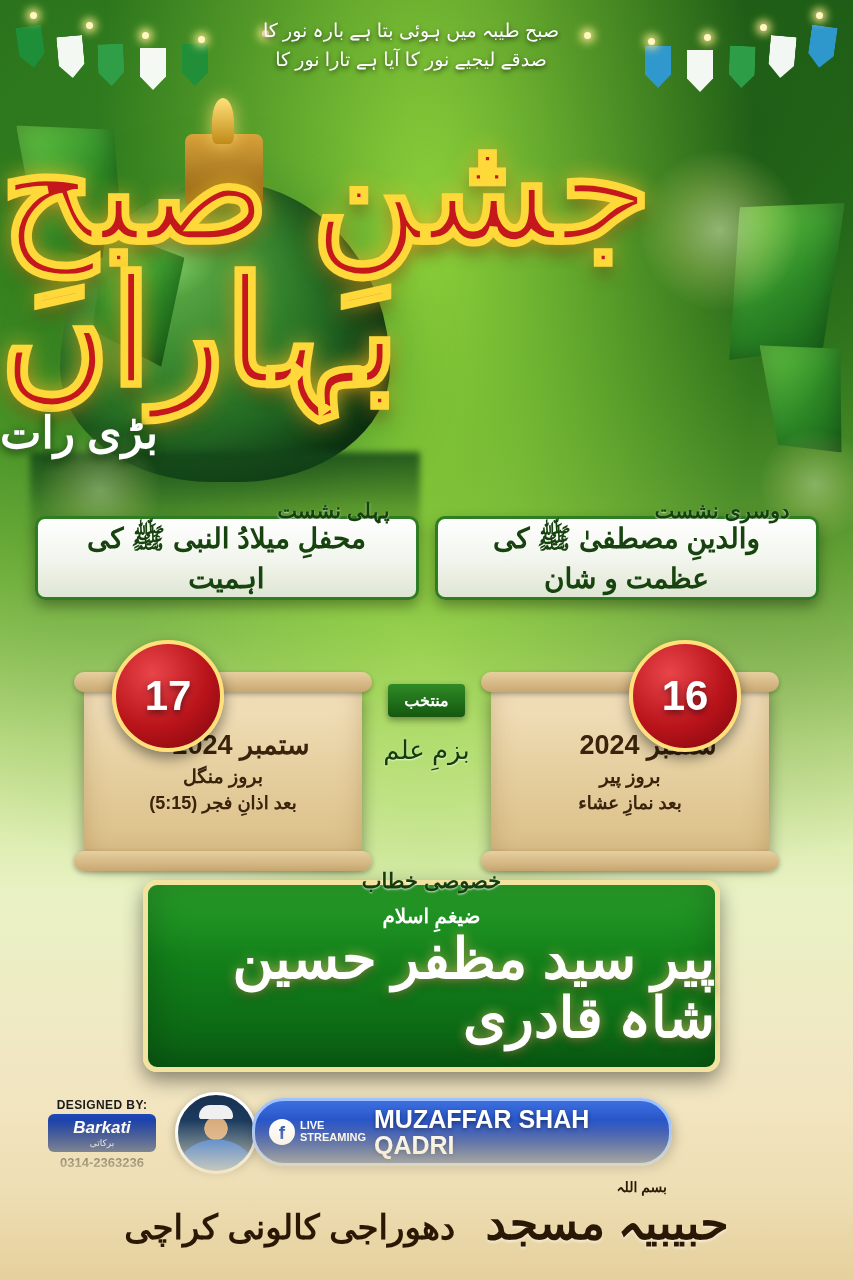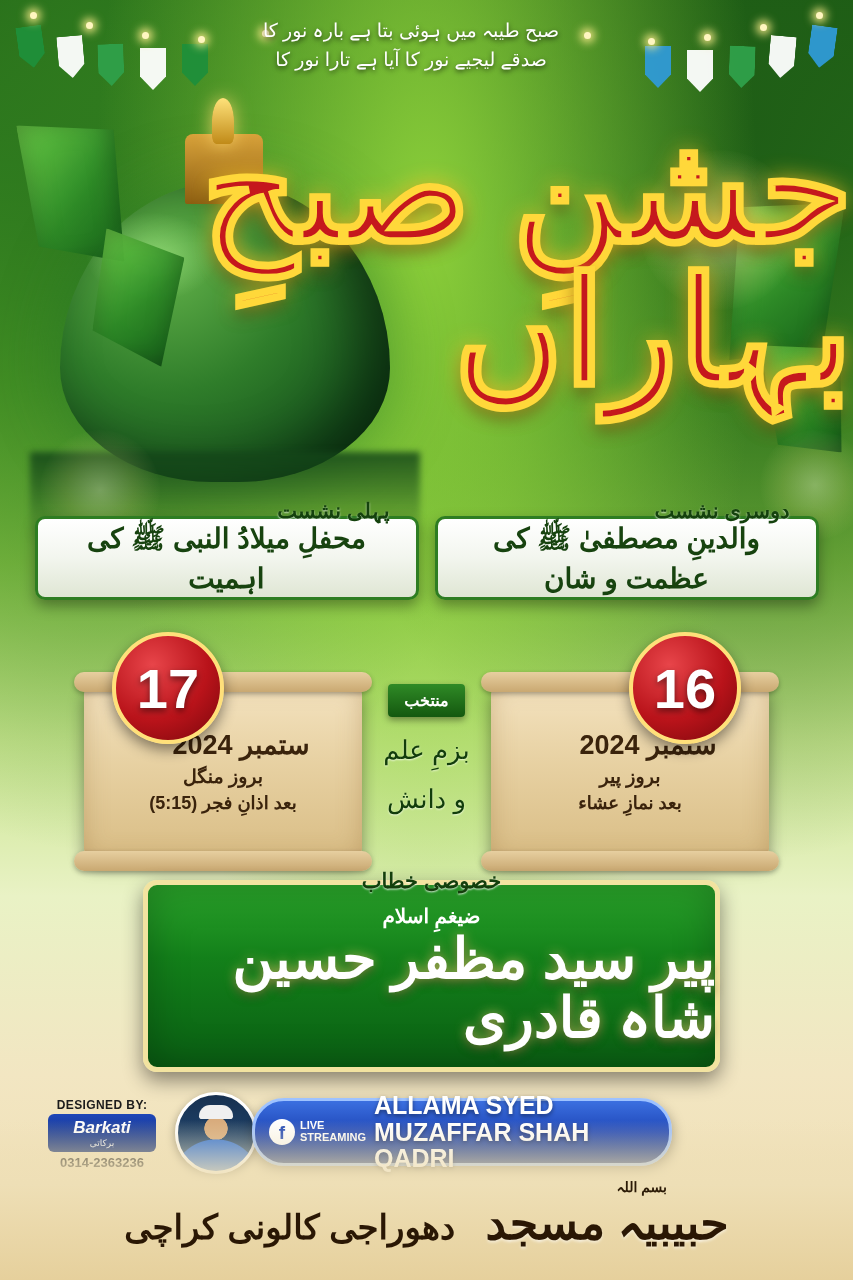--- a/index.html
+++ b/index.html
@@ -138,21 +138,21 @@
     font-size: 19px;
     letter-spacing: .5px;
   }
 
   
   .title-block {
     position: absolute;
     top: 118px;
     left: 0;
     width: 853px;
-    text-align: right;
+    text-align: left;
     direction: rtl;
   }
   .title-main {
     font-size: 150px;
     font-weight: bold;
     line-height: 0.95;
     color: #c5181d;
     -webkit-text-stroke: 3px #ffd83a;
     text-shadow:
       0 0 2px #ffe15a,
@@ -252,32 +252,32 @@
     text-align: center;
     color: #3a230c;
     z-index: 2;
   }
   .scroll-line1 { font-size: 27px; font-weight: bold; margin-left: 36px; }
   .scroll-line2 { font-size: 19px; font-weight: bold; }
   .scroll-line3 { font-size: 18px; font-weight: bold; }
 
   .date-badge {
     position: absolute;
-    top: 0;
+    top: 8px;
     width: 104px;
     height: 104px;
     border-radius: 50%;
     background: radial-gradient(circle at 35% 28%, #e8454a 0%, #b9131a 55%, #78070c 100%);
     border: 4px solid #ffe07a;
     box-shadow: 0 6px 14px rgba(0,0,0,0.45);
     display: flex;
     align-items: center;
     justify-content: center;
     color: #fff;
-    font-size: 56px;
+    font-size: 42px;
     font-weight: bold;
     text-shadow: 0 3px 6px rgba(0,0,0,0.5);
     z-index: 3;
   }
   .date-badge.right { right: 112px; }
   .date-badge.left  { left: 112px; }
 
   .center-ribbon {
     position: absolute;
     left: 50%;
@@ -540,20 +540,21 @@
   <div class="bokeh" style="left:40px;  top:430px; width:120px; height:120px; opacity:.35;"></div>
   <div class="bokeh" style="left:760px; top:430px; width:110px; height:110px; opacity:.35;"></div>
 
   <div class="couplet">
     <div>صبح طیبہ میں ہوئی بتا ہے بارہ نور کا</div>
     <div>صدقے لیجیے نور کا آیا ہے تارا نور کا</div>
   </div>
 
   <div class="title-block">
     <div class="title-main">جشنِ صبحِ بہاراں</div>
+    <div class="title-sub">بڑی رات</div>
   </div>
 
   <div class="sessions">
     <div class="session-card">
       <div class="session-title">پہلی نشست</div>
       <div class="session-text">محفلِ میلادُ النبی ﷺ کی اہمیت</div>
     </div>
     <div class="session-card">
       <div class="session-title">دوسری نشست</div>
       <div class="session-text">والدینِ مصطفیٰ ﷺ کی عظمت و شان</div>
@@ -575,21 +576,20 @@
         <div class="scroll-line1">ستمبر 2024</div>
         <div class="scroll-line2">بروز منگل</div>
         <div class="scroll-line3">بعد اذانِ فجر (5:15)</div>
       </div>
     </div>
     <div class="date-badge left">17</div>
 
     <div class="center-ribbon">
       <div class="ribbon-tag">منتخب</div>
       <div class="ribbon-line">بزمِ علم</div>
-      <div class="ribbon-line">و دانش</div>
     </div>
   </div>
 
   <div class="speaker-panel">
     <div class="speaker-kicker">خصوصی خطاب</div>
     <div class="speaker-title">ضیغمِ اسلام</div>
     <div class="speaker-name">پیر سید مظفر حسین شاہ قادری</div>
   </div>
 
   <div class="designer">
@@ -607,21 +607,20 @@
 
   <div class="live-bar">
     <div class="fb-badge">
       <div class="fb-circle">f</div>
       <div class="live-text">
         <div>LIVE</div>
         <div>STREAMING</div>
       </div>
     </div>
     <div>
-      <div class="live-name">ALLAMA SYED</div>
       <div class="live-name">MUZAFFAR SHAH QADRI</div>
     </div>
   </div>
 
   <div class="sand"></div>
 
   <div class="venue">
     <div class="venue-crest">بسم اللہ</div>
     <span class="venue-name">حبیبیہ مسجد</span>
     <span class="venue-area">دھوراجی کالونی کراچی</span>

